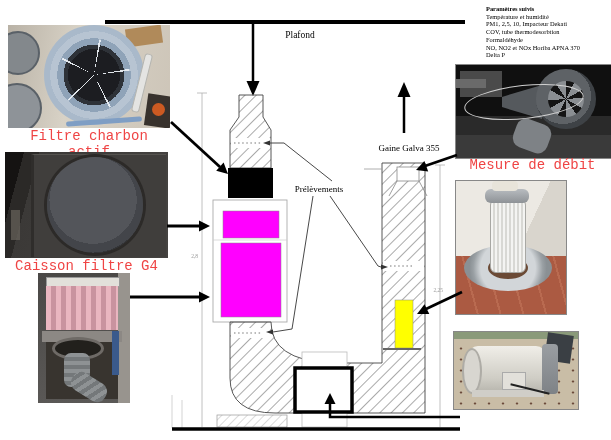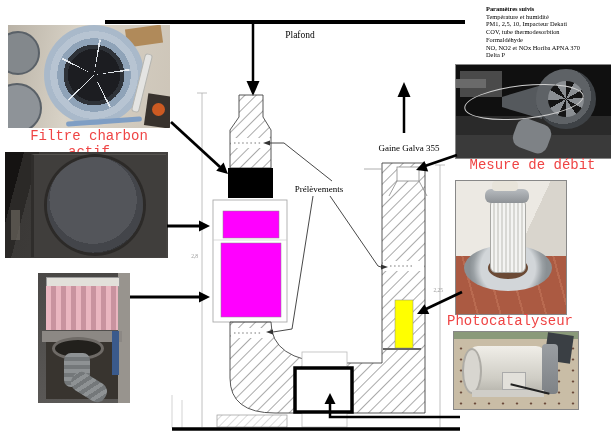--- a/index.html
+++ b/index.html
@@ -34,20 +34,21 @@
     <div class="abs" style="left:144px;top:78px;width:13px;height:13px;border-radius:50%;background:#cc5a22;"></div>
   </div>
   <div class="plabel" style="left:8px;top:128px;width:162px;font-size:14px;">Filtre charbon actif</div>
 
   <div class="photo" style="left:5px;top:152px;width:163px;height:106px;background:linear-gradient(105deg,#151312 0 10%,#2b2927 10% 18%,#3b3937 18%,#454341);">
     <div class="abs" style="left:26px;top:2px;width:132px;height:102px;background:#403e3c;border-left:3px solid #2f2d2b;border-top:1px solid #55534f;"></div>
     <div class="abs" style="left:42px;top:5px;width:96px;height:96px;border-radius:50%;
          background:radial-gradient(circle at 48% 45%,#53555a 0 60%,#43454a 60% 72%,#323438 72% 80%,#27292b 80%);box-shadow:0 0 0 3px #2c2a28;"></div>
     <div class="abs" style="left:6px;top:58px;width:9px;height:30px;background:#6a645c;opacity:.7;"></div>
   </div>
+  <div class="plabel" style="left:5px;top:258px;width:163px;font-size:14px;">Caisson filtre G4</div>
 
   <div class="photo" style="left:38px;top:273px;width:92px;height:130px;background:linear-gradient(180deg,#4a4846,#5a5856);">
     <div class="abs" style="right:0;top:0;width:12px;height:130px;background:#98948e;"></div>
     <div class="abs" style="left:8px;top:4px;width:72px;height:8px;background:#e2e0da;border:1px solid #999;"></div>
     <div class="abs" style="left:8px;top:13px;width:72px;height:44px;
          background:repeating-linear-gradient(90deg,#eab6c0 0 5px,#c9939f 5px 10px);"></div>
     <div class="abs" style="left:4px;top:58px;width:80px;height:11px;background:#8c8884;"></div>
     <div class="abs" style="left:8px;top:69px;width:72px;height:57px;background:#38342f;"></div>
     <div class="abs" style="left:14px;top:64px;width:46px;height:17px;border-radius:50%;background:#22201c;border:3px solid #6e6a66;"></div>
     <div class="abs" style="left:26px;top:80px;width:26px;height:34px;border-radius:7px;
@@ -86,21 +87,20 @@
          background:repeating-linear-gradient(75deg,#ab5a42 0 20px,#b96a50 20px 22px);"></div>
     <div class="abs" style="left:8px;top:64px;width:88px;height:46px;border-radius:50%;
          background:radial-gradient(circle,#d2d6d9 0 55%,#9aa0a4 70%,#8a9094 78%);"></div>
     <div class="abs" style="left:32px;top:76px;width:40px;height:22px;border-radius:50%;background:#6b4a35;"></div>
     <div class="abs" style="left:34px;top:18px;width:34px;height:72px;border:1px solid #a8a8a4;border-radius:6px;
          background:repeating-linear-gradient(90deg,#f4f4f2 0 2px,#d8d8d4 2px 4px),repeating-linear-gradient(0deg,rgba(160,160,156,.35) 0 2px,rgba(0,0,0,0) 2px 4px);"></div>
     <div class="abs" style="left:29px;top:8px;width:44px;height:14px;border-radius:6px;
          background:linear-gradient(#b8bcc0,#8e9296);"></div>
     <div class="abs" style="left:36px;top:0px;width:26px;height:10px;border-radius:4px;background:#e8e4da;"></div>
   </div>
-  <div class="plabel" style="left:445px;top:313px;width:130px;font-size:14px;">Photocatalyseur</div>
 
   <div class="photo" style="left:453px;top:331px;width:124px;height:77px;border:1px solid #888;
          background:radial-gradient(#6b4a3a 1px,rgba(0,0,0,0) 1.6px) 0 0/14px 11px,#c9bda6;">
     <div class="abs" style="left:0;top:0;width:124px;height:7px;background:#8a9a7a;"></div>
     <div class="abs" style="left:92px;top:2px;width:26px;height:28px;background:#3a3f44;transform:rotate(8deg);"></div>
     <div class="abs" style="left:14px;top:14px;width:78px;height:46px;border-radius:10px;
          background:linear-gradient(180deg,#f0eee8,#cfcdc5 70%,#b8b6ae);"></div>
     <div class="abs" style="left:8px;top:16px;width:16px;height:42px;border-radius:50%;background:#d8d6d0;border:2px solid #aeaca6;"></div>
     <div class="abs" style="left:88px;top:12px;width:16px;height:50px;border-radius:4px;
          background:linear-gradient(#9a9ea2,#7e8286);"></div>

